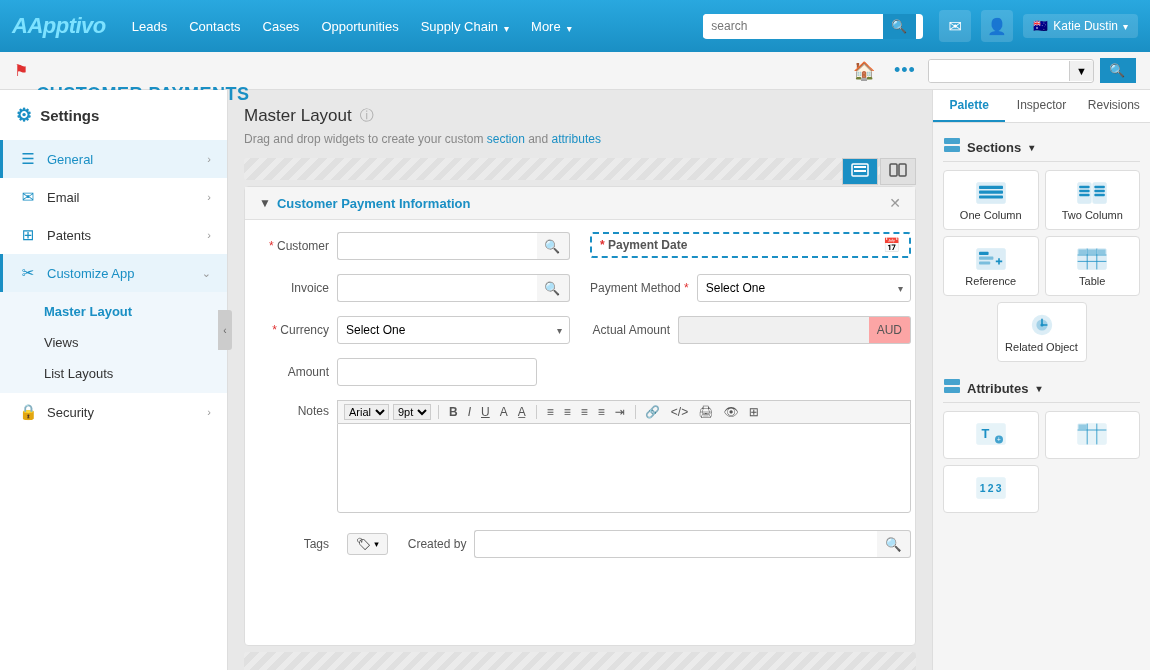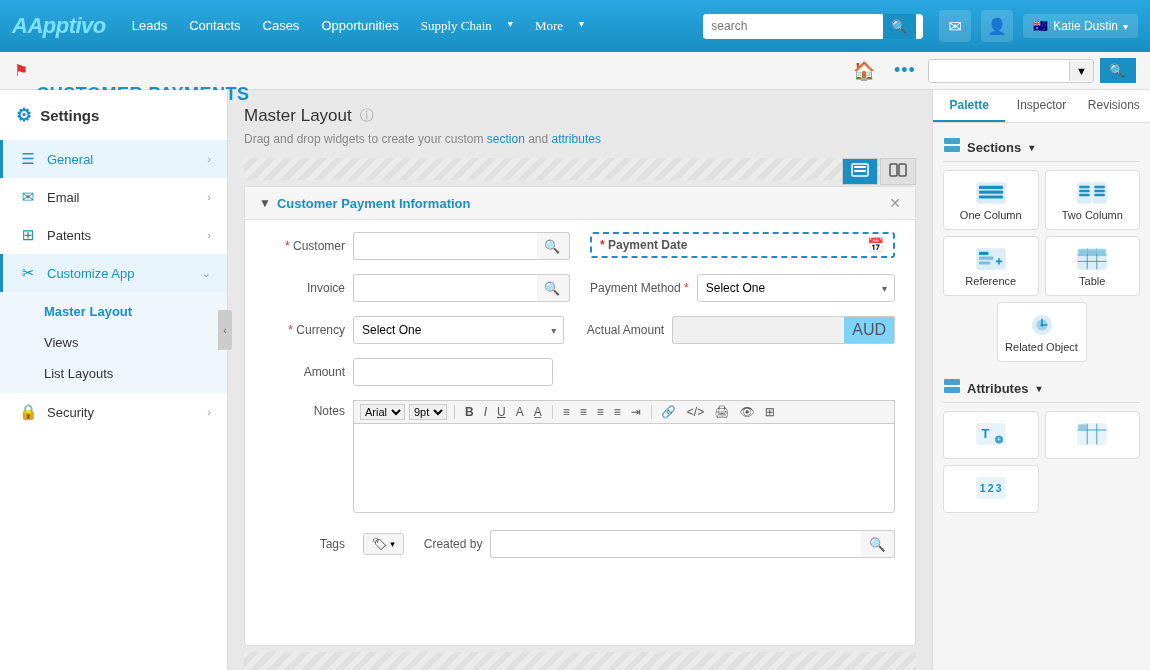--- a/index.html
+++ b/index.html
@@ -31,23 +31,22 @@
     .nav-link {
       color: white;
       text-decoration: none;
       padding: 4px 8px;
       font-size: 13px;
       cursor: pointer;
       border-radius: 3px;
     }
     .nav-dropdown {
       display: flex;
-      align-items: flex-start;
-      gap: 16px;
-      font-family: Liberation Serif, serif;
+      align-items: flex-end;
+      gap: 6px;
     }
     .search-bar {
       display: flex;
       align-items: center;
       background: white;
       border-radius: 4px;
       overflow: hidden;
       width: 220px;
     }
     .search-bar input {
@@ -344,21 +343,21 @@
     .section-close-btn {
       background: none;
       border: none;
       cursor: pointer;
       color: #999;
       font-size: 14px;
     }
 
     
     .form-fields {
-      padding: 12px 20px;
+      padding: 12px 4px;
     }
     .form-row {
       display: flex;
       align-items: flex-start;
       margin-bottom: 14px;
       gap: 20px;
     }
     .form-col {
       flex: 1;
       display: flex;
@@ -466,29 +465,29 @@
       flex: 1;
       height: 28px;
       border: 1px solid #ccc;
       border-right: none;
       border-radius: 3px 0 0 3px;
       padding: 4px 8px;
       font-size: 12px;
       background: #f0f0f0;
     }
     .amount-suffix {
-      background: #7dd3fc;
+      background: #fca5a5;
       border: 1px solid #ccc;
       border-left: none;
       border-radius: 0 3px 3px 0;
       padding: 0 8px;
       height: 28px;
       display: flex;
       align-items: center;
-      font-size: 16px;
+      font-size: 12px;
       color: #555;
     }
     .notes-area {
       flex: 1;
     }
     .notes-toolbar {
       background: #f5f5f5;
       border: 1px solid #ccc;
       border-bottom: none;
       padding: 3px 6px;

